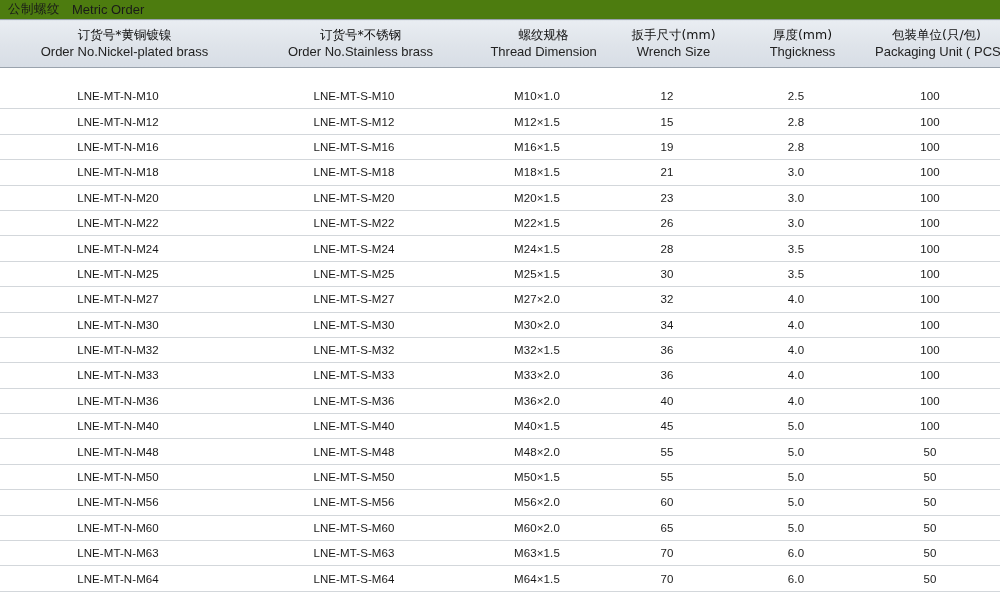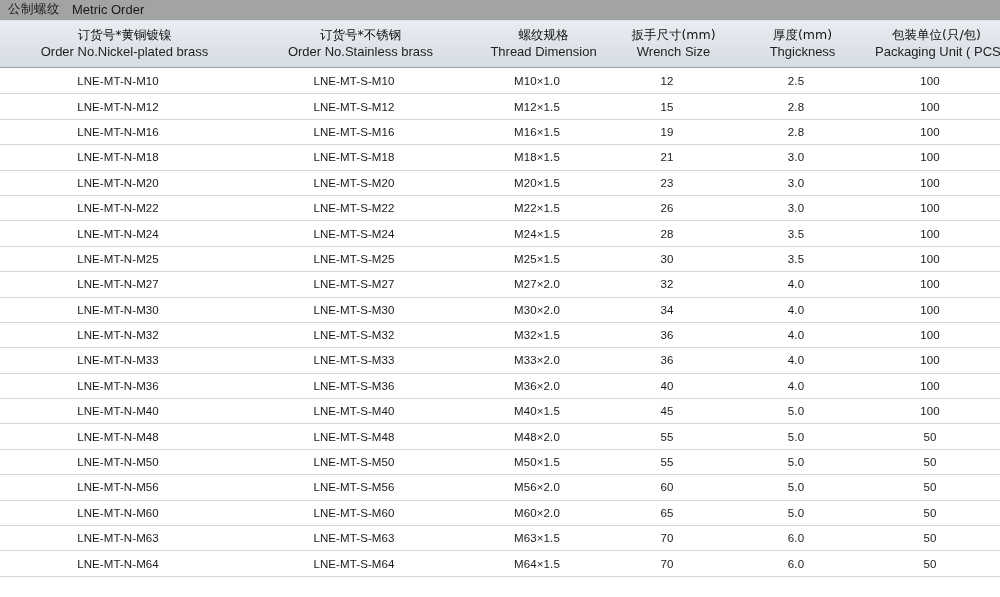--- a/index.html
+++ b/index.html
@@ -18,21 +18,21 @@
     width: 1000px;
     position: relative;
   }
   .title-bar {
     height: 19px;
     display: flex;
     align-items: center;
     padding: 0 0 0 8px;
     font-size: 13px;
     color: #1a1a1a;
-    background: #a3a3a3;
+    background: #4d7c0f;
   }
   .title-cn {
     font-family: "DejaVu Sans", sans-serif;
     font-size: 12.5px;
     letter-spacing: 0.5px;
   }
   .title-en {
     margin-left: 12px;
     font-size: 13px;
     font-family: "Liberation Sans", sans-serif;
@@ -70,21 +70,21 @@
     height: 24.4px;
     border-bottom: 1px solid #d3d7db;
     font-size: 11.5px;
     color: #1a1a1a;
     text-align: center;
     padding: 0;
     font-family: "Liberation Sans", sans-serif;
     letter-spacing: 0.1px;
   }
   tbody tr:first-child td {
-    padding-top: 1px;
+    padding-top: 16px;
   }
   .col1 { width: 236px; }
   .col2 { width: 236px; }
   .col3 { width: 130px; }
   .col4 { width: 130px; }
   .col5 { width: 128px; }
   .col6 { width: 140px; }
 </style>
 </head>
 <body>

